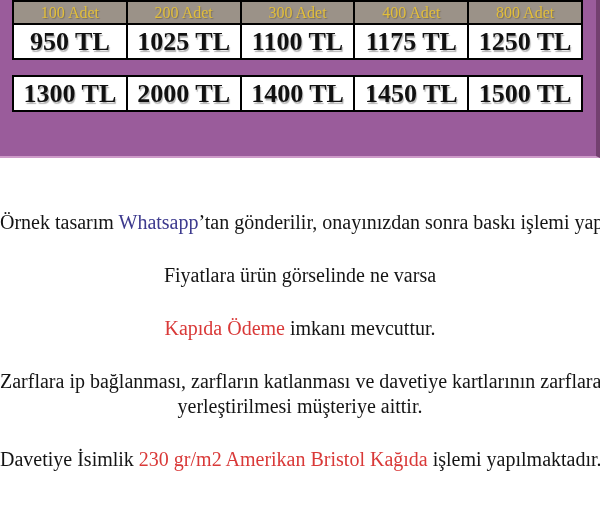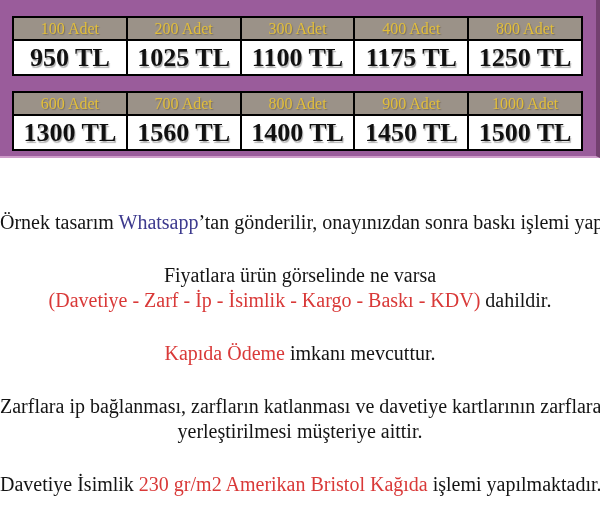--- a/index.html
+++ b/index.html
@@ -11,21 +11,21 @@
     width: 600px;
     height: 522px;
     font-family: "Liberation Serif", serif;
     color: #141414;
     overflow: hidden;
   }
   .banner {
     box-sizing: border-box;
     height: 158px;
     background: #9A5C9B;
-    padding: 16px 13px 0 12px;
+    padding: 0 13px 0 12px;
     border-right: 4px solid #73406F;
     border-bottom: 2px solid #CE9BC9;
   }
   table.price-table {
     width: 100%;
     border-collapse: collapse;
     table-layout: fixed;
   }
   table.price-table + table.price-table {
     margin-top: 15px;
@@ -91,48 +91,40 @@
       <td>1025 TL</td>
       <td>1100 TL</td>
       <td>1175 TL</td>
       <td>1250 TL</td>
     </tr>
   </tbody>
     </table>
 
   <table class="price-table">
     <tbody>
-        <tr>
-      <th>600 Adet</th>
-      <th>700 Adet</th>
-      <th>800 Adet</th>
-      <th>900 Adet</th>
-      <th>1000 Adet</th>
-    </tr>
     <tr>
       <td>1300 TL</td>
-      <td>1560 TL</td>
+      <td>2000 TL</td>
       <td>1400 TL</td>
       <td>1450 TL</td>
       <td>1500 TL</td>
     </tr>
   </tbody>
     </table>
 
 </div>
 
 <div class="notes">
 
   <p class="first">
     <span class="note-line"><span>Örnek tasarım </span><span class="blue">Whatsapp</span><span>’tan gönderilir, onayınızdan sonra baskı işlemi yapılır.</span></span>
   </p>
 
   <p>
     <span class="note-line">Fiyatlara ürün görselinde ne varsa</span><br>
-    <span class="note-line"><span class="red">(Davetiye - Zarf - İp - İsimlik - Kargo - Baskı - KDV)</span><span> dahildir.</span></span>
   </p>
 
   <p>
     <span class="note-line"><span class="red">Kapıda Ödeme</span><span> imkanı mevcuttur.</span></span>
   </p>
 
   <p>
     <span class="note-line">Zarflara ip bağlanması, zarfların katlanması ve davetiye kartlarının zarflara</span><br>
     <span class="note-line">yerleştirilmesi müşteriye aittir.</span>
   </p>

